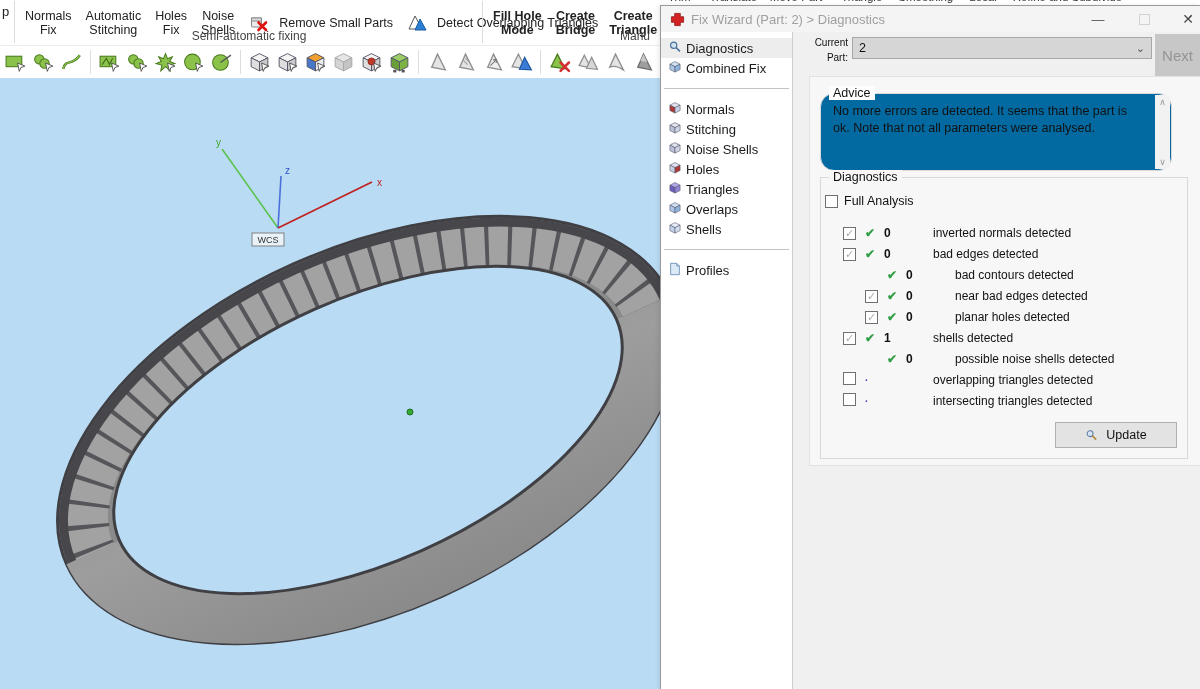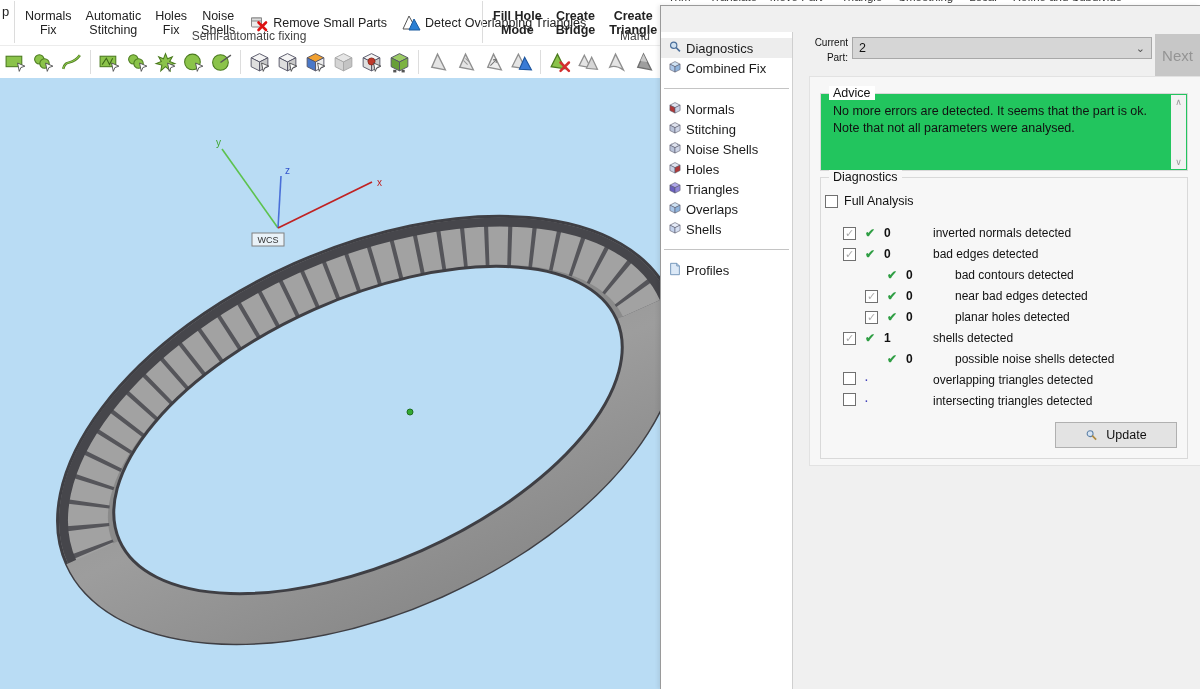--- a/index.html
+++ b/index.html
@@ -7,21 +7,21 @@
        font-family:"Liberation Sans",sans-serif;color:#222;font-size:12px;-webkit-user-select:none;user-select:none;}
 
   
   #toolbar{position:absolute;top:0;left:0;width:1200px;height:78px;background:#fff;border-bottom:1px solid #c9c9c9;}
   #tb-partial{position:absolute;left:2px;top:4px;font-size:13px;color:#222;}
   .tb-vsep{position:absolute;top:1px;width:1px;height:42px;background:#dcdcdc;}
   #tb-row1-semi{position:absolute;left:18px;top:0;height:45px;display:flex;align-items:center;}
   #tb-row1-manual{position:absolute;left:486px;top:0;height:45px;display:flex;align-items:center;font-weight:bold;}
   .tb-btn{display:flex;flex-direction:column;align-items:center;justify-content:center;height:45px;
           padding:0 7px;font-size:12.5px;line-height:14px;color:#222;white-space:nowrap;cursor:default;}
-  .tb-btn.single{flex-direction:row;gap:4px;}
+  .tb-btn.single{flex-direction:row;gap:10px;}
   .tb-btn .tb-ico{width:20px;height:20px;display:inline-block;}
   .tb-grouplabel{position:absolute;top:29px;height:15px;font-size:12px;color:#444;text-align:center;}
   #tb-row2{position:absolute;left:0;top:46px;height:32px;display:flex;align-items:center;gap:5px;padding-left:4px;}
   .sel-icon{width:23px;height:23px;flex:0 0 auto;}
   .sel-icon svg{width:23px;height:23px;display:block;}
   .row2-sep{width:1px;height:24px;background:#ddd;flex:0 0 auto;margin:0 2px;}
   #row1-sep-line{position:absolute;left:0;top:45px;width:660px;height:1px;background:#ececec;}
 
   
   #bg-tabs-strip{position:absolute;left:668px;top:0;width:460px;height:5px;overflow:hidden;}
@@ -58,21 +58,21 @@
   #cp-combo{position:absolute;left:58px;top:5px;width:300px;height:22px;background:#d6d6d6;border:1px solid #a8a8a8;
             box-sizing:border-box;font-size:12.5px;display:flex;align-items:center;padding-left:6px;color:#111;}
   #cp-combo .chev{position:absolute;right:6px;color:#555;font-size:11px;}
   #btn-next{position:absolute;right:0;top:2px;width:45px;height:43px;background:#c7c7c7;color:#949494;
             font-size:15px;display:flex;align-items:center;justify-content:center;}
 
   #content-panel{position:absolute;left:15px;top:44px;right:0;height:390px;background:#f7f7f7;
                  border:1px solid #e2e2e2;border-right:none;box-sizing:border-box;}
   .groupbox{position:absolute;border:1px solid #d9d9d9;}
   .gb-label{position:absolute;top:-8px;left:8px;background:#f7f7f7;padding:0 4px;font-size:12.5px;color:#111;}
-  #advice-box{left:10px;top:16px;right:12px;height:76px;background:#22c55e;}
+  #advice-box{left:10px;top:16px;right:28px;height:76px;background:#0369a1;border-radius:14px;}
   #advice-text{padding:9px 26px 0 12px;font-size:12.5px;line-height:17px;color:#111;}
   #advice-scroll{position:absolute;right:1px;top:1px;bottom:1px;width:15px;background:#f2f2f2;}
   #advice-scroll span{position:absolute;left:0;width:15px;text-align:center;color:#999;font-size:9px;}
   #advice-scroll .up{top:2px;} #advice-scroll .dn{bottom:2px;}
 
   #diag-box{left:10px;top:100px;right:12px;height:280px;background:#f7f7f7;}
   #full-analysis{position:absolute;left:4px;top:16px;display:flex;align-items:center;gap:6px;font-size:12.5px;color:#111;}
   .cbx{width:13px;height:13px;border:1px solid #707070;background:#fff;display:inline-flex;align-items:center;
        justify-content:center;font-size:11px;color:#aaa;box-sizing:border-box;}
   #diag-rows{position:absolute;left:0;top:44px;right:0;}
@@ -354,20 +354,31 @@
         <text x="216" y="68" font-size="10" fill="#3da52f">y</text>
         <text x="285" y="96" font-size="10" fill="#3355cc">z</text>
         <text x="377" y="108" font-size="10" fill="#c02222">x</text>
         <rect x="252" y="155" width="32" height="13" fill="rgba(250,250,250,0.75)" stroke="#808080"></rect>
         <text x="268" y="165" font-size="9" fill="#333" text-anchor="middle">WCS</text>
       </g>
     </svg>
   </div>
 
   <div id="dialog">
+    <div id="dlg-titlebar">
+      <svg id="dlg-title-icon" viewBox="0 0 16 16">
+        <path d="M5,1.5 h6 v3.5 h3.5 v6 h-3.5 v3.5 h-6 v-3.5 h-3.5 v-6 h3.5 z" fill="#d42222" stroke="#8c1212" stroke-width="0.8"></path>
+      </svg>
+      <span id="dlg-title">Fix Wizard (Part: 2) &gt; Diagnostics</span>
+      <span class="win-btn" id="btn-min">—</span>
+      <span class="win-btn" id="btn-max">
+          <span class="maxsq"></span>
+        </span>
+      <span class="win-btn" id="btn-close">✕</span>
+    </div>
 
     <div id="dlg-body">
       <div id="dlg-sidebar">
           <div class="side-item selected">
             <span><svg viewBox="0 0 16 16">
                 <circle cx="6.5" cy="6" r="3.6" fill="#cfe0f0" stroke="#4a6e9a" stroke-width="1.3"></circle>
                 <line x1="9.2" y1="8.6" x2="13.6" y2="13" stroke="#4a6e9a" stroke-width="1.9"></line>
               </svg></span>
             <span>Diagnostics</span>
           </div>

